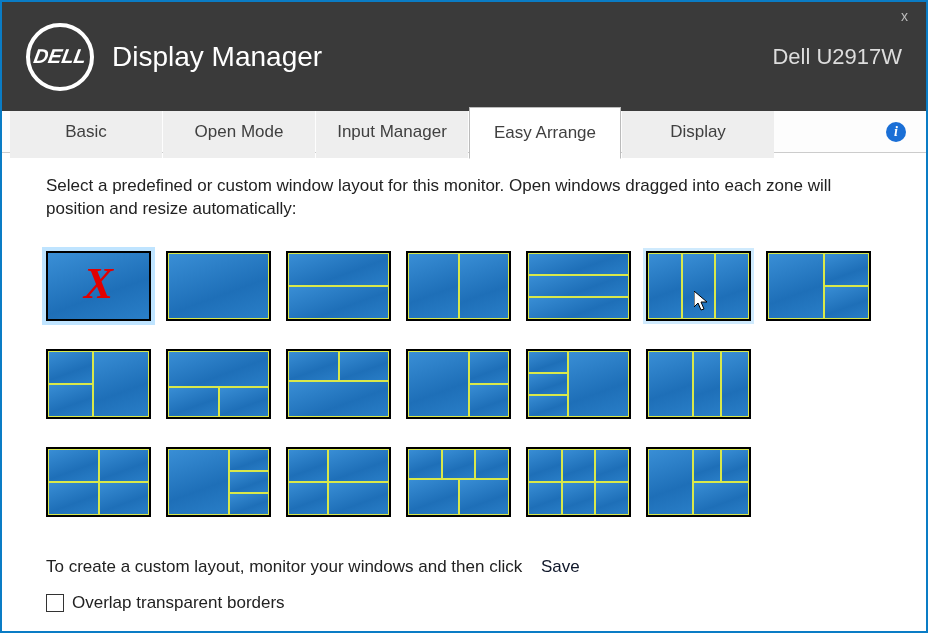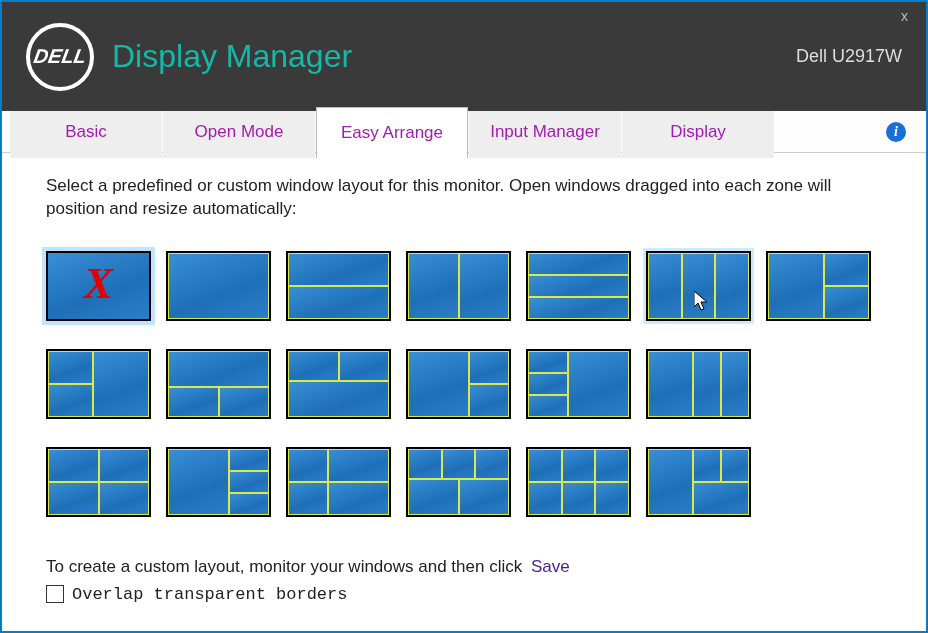--- a/index.html
+++ b/index.html
@@ -32,27 +32,27 @@
   }
   .logo-text {
     color: #fff;
     font-weight: bold;
     font-style: italic;
     font-size: 20px;
     letter-spacing: 0px;
     transform: skewX(-10deg);
   }
   .app-title {
-    color: #14b8a6;
-    font-size: 32px;
+    color: #ffffff;
+    font-size: 28px;
     font-weight: 300;
   }
   .monitor-name {
     color: #ddd;
-    font-size: 18px;
+    font-size: 22px;
     margin-left: auto;
     font-weight: 300;
   }
   .close-x {
     position: absolute;
     top: 6px;
     right: 18px;
     color: #bbb;
     font-size: 14px;
     cursor: pointer;
@@ -65,21 +65,21 @@
     border-bottom: 1px solid #ccc;
     background: #fdfdfd;
   }
   .tab {
     width: 152px;
     height: 52px;
     display: flex;
     align-items: center;
     justify-content: center;
     font-size: 17px;
-    color: #a21caf;
+    color: #404040;
     border: 1px solid transparent;
     cursor: pointer;
     background: #eee;
     margin-right: 1px;
   }
   .tab.active {
     background: #fff;
     border: 1px solid #bbb;
     border-bottom: 1px solid #fff;
     position: relative;
@@ -154,29 +154,28 @@
     top: 38px;
     left: 46px;
     pointer-events: none;
   }
   .footer {
     margin-top: 40px;
     font-size: 17px;
     color: #222;
   }
   .save-link {
-    color: #4c1d95;
-    cursor: pointer;
-    margin-left: 4px;
+    color: #0f172a;
+    cursor: pointer;
+    margin-left: 14px;
   }
   .cb-row {
     display: flex;
     align-items: center;
-    margin-top: 8px;
-    font-family: Liberation Mono, monospace;
+    margin-top: 16px;
   }
   .cb {
     width: 18px;
     height: 18px;
     border: 1.5px solid #333;
     margin-right: 8px;
     background: #fff;
     cursor: pointer;
   }
 </style>
@@ -188,22 +187,22 @@
     <span class="logo-text">DELL</span>
   </div>
   <div class="app-title">Display Manager</div>
   <div class="monitor-name">Dell U2917W</div>
   <div class="close-x">x</div>
 </div>
 
 <div class="tabbar">
   <div class="tab">Basic</div>
     <div class="tab">Open Mode</div>
+    <div class="tab">Input Manager</div>
     <div class="tab active">Easy Arrange</div>
-    <div class="tab">Input Manager</div>
     <div class="tab">Display</div>
   <div class="info-icon">i</div>
 </div>
 
 <div class="content">
   <div class="desc">Select a predefined or custom window layout for this monitor.  Open windows dragged into each zone will position and resize automatically:</div>
 
   <div class="grid" id="layout-grid">
       <div class="layout selected">
         <div class="zone" style="left: 0%; top: 0%; width: 100%; height: 100%; outline: none;"></div>

